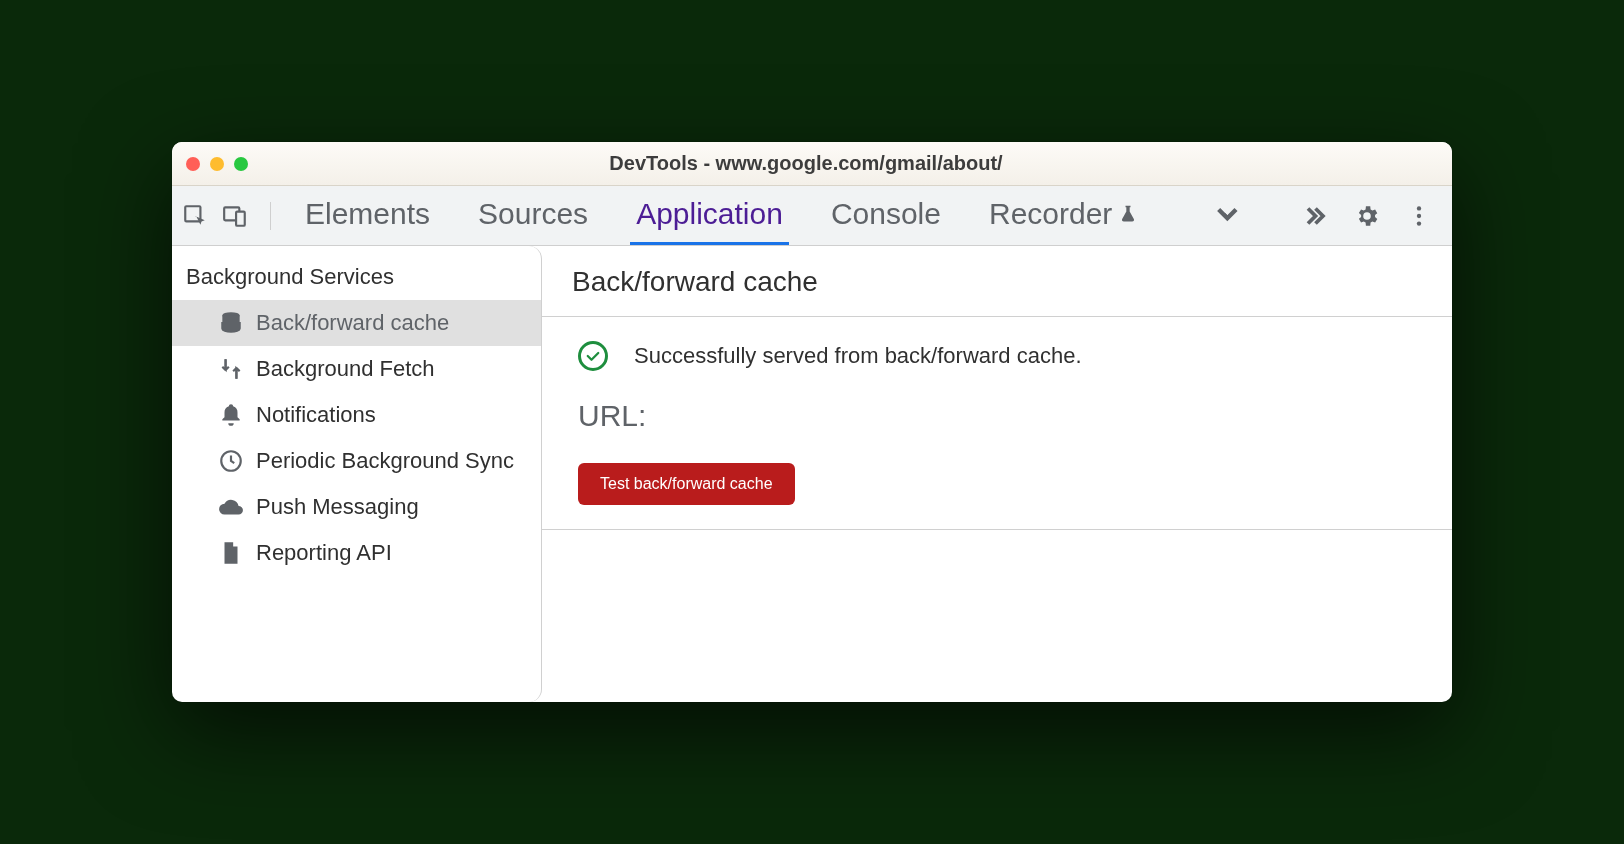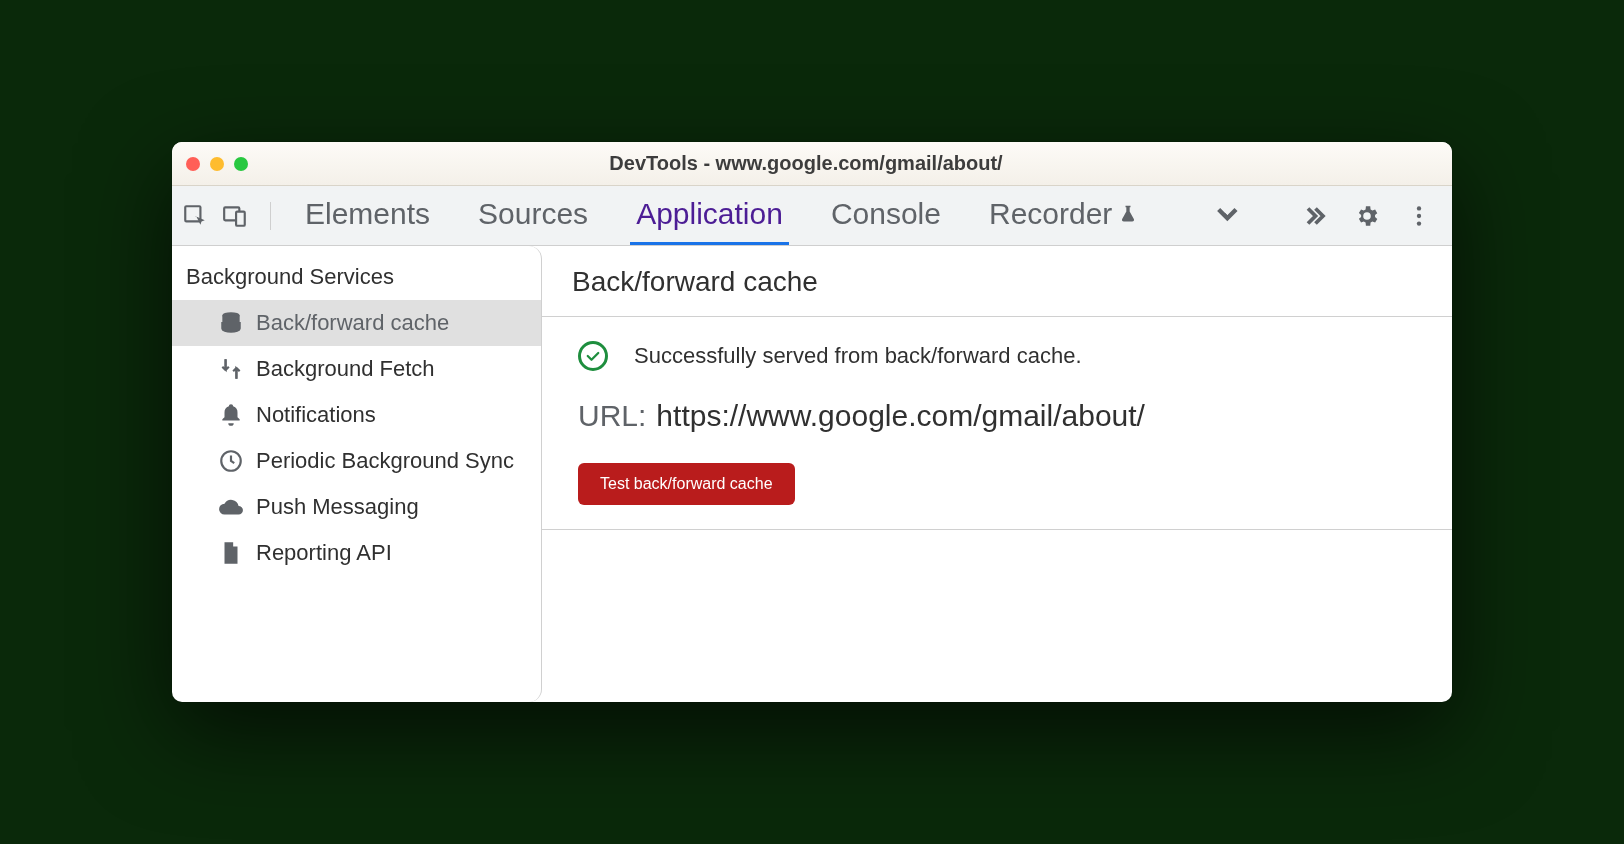--- a/index.html
+++ b/index.html
@@ -246,20 +246,19 @@
         <div class="status-row">
           <span class="check">
             <svg viewBox="0 0 24 24" fill="none" stroke="#1e8e3e" stroke-width="3" stroke-linecap="round" stroke-linejoin="round">
                 <polyline points="5 12 10 17 19 8"></polyline>
               </svg>
           </span>
           <span>Successfully served from back/forward cache.</span>
         </div>
         <div class="url-row">
           <span class="lbl">URL:</span>
-          <span>https://www.google.com/gmail/about/</span>
         </div>
         <button class="btn">Test back/forward cache</button>
       </div>
     </div>
   </div>
 
 </div>
 
 </body></html>

